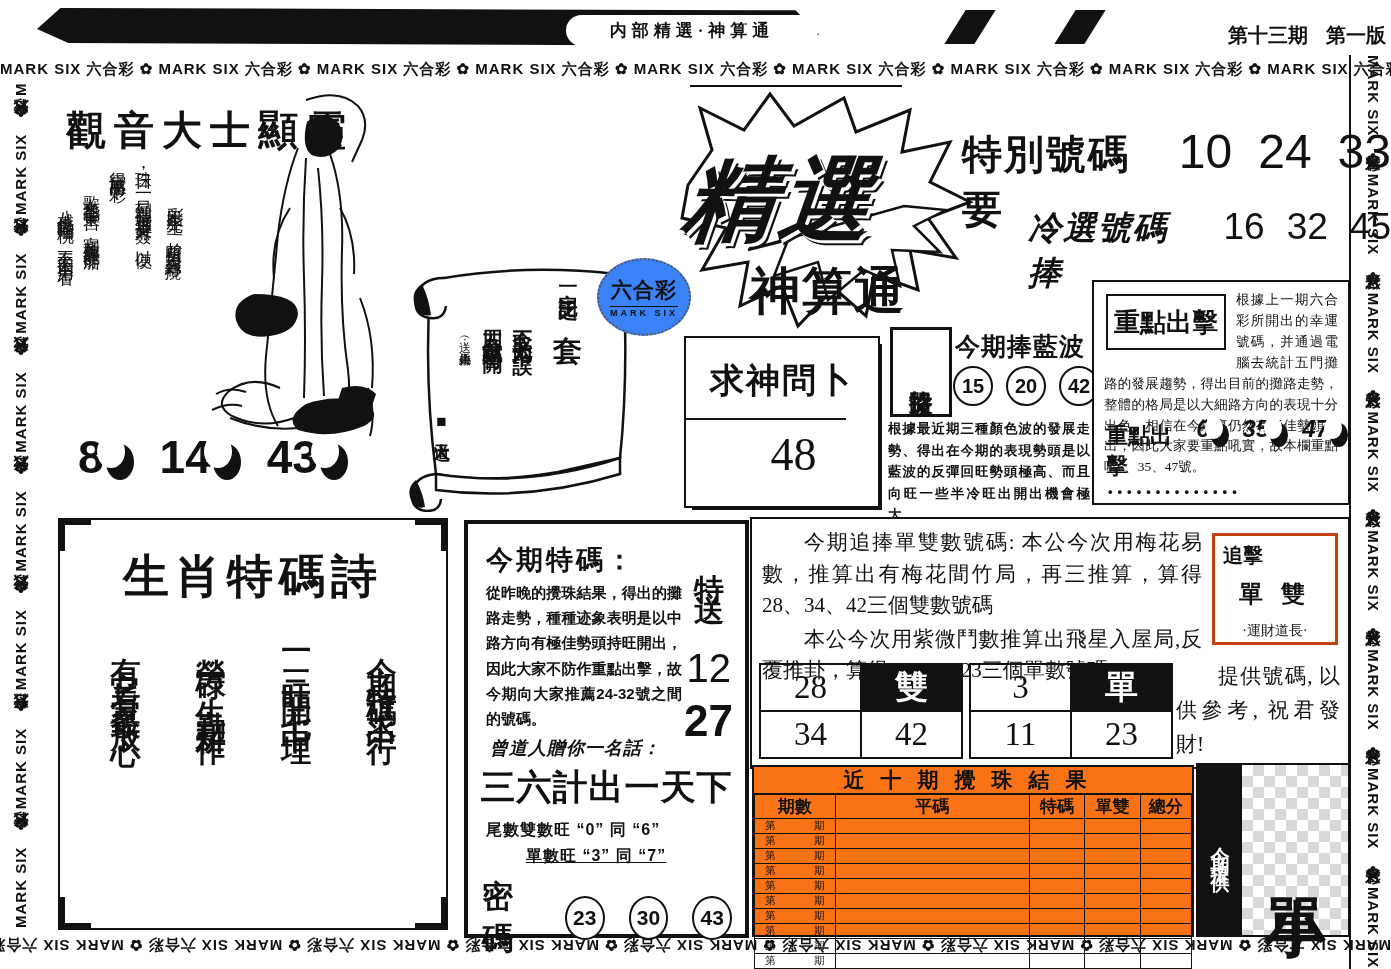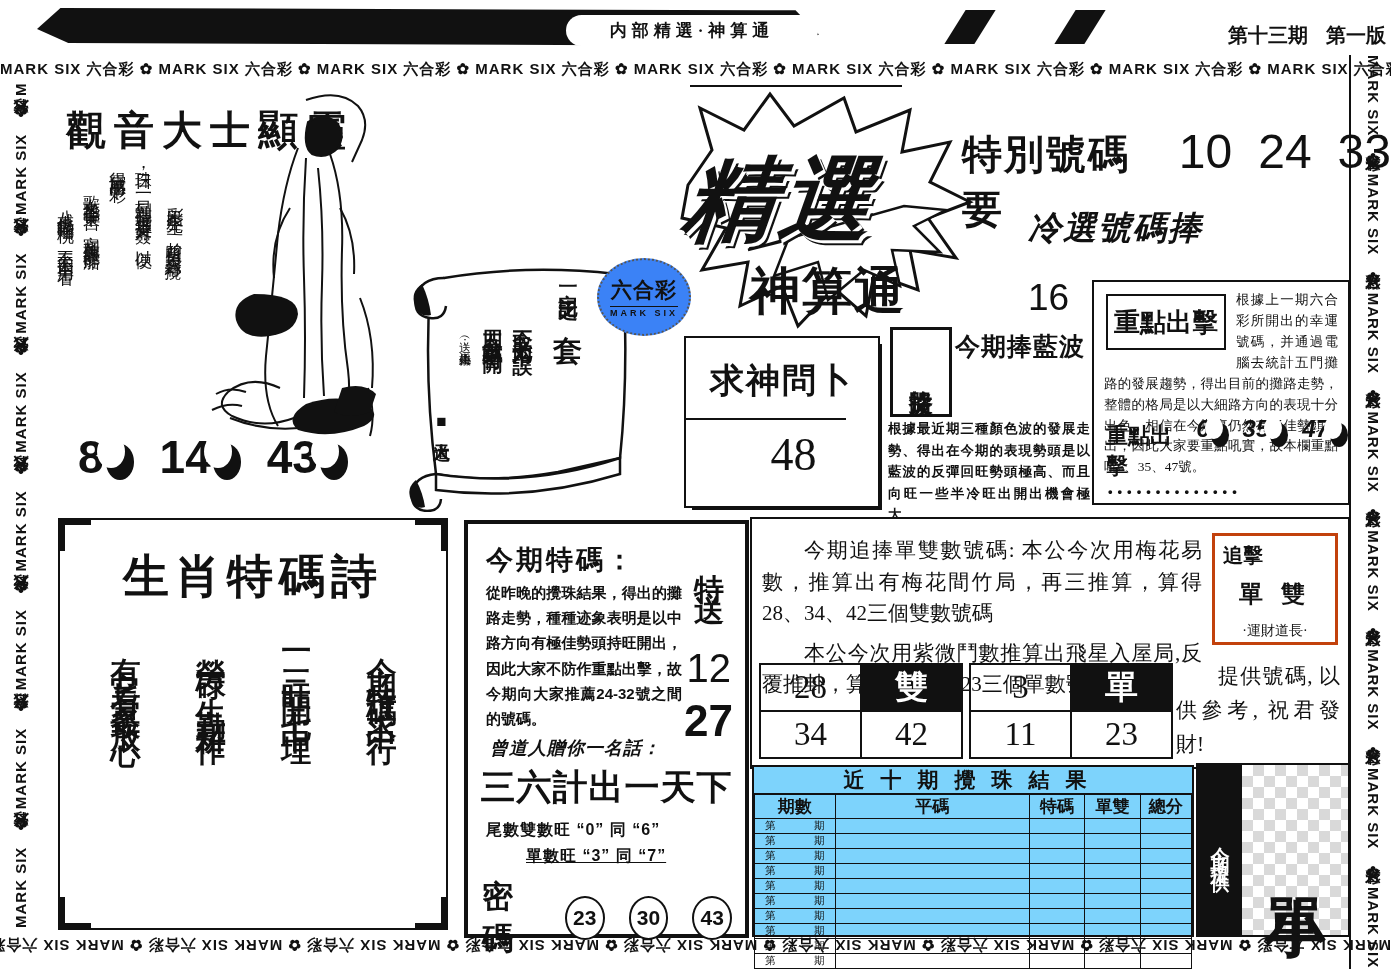--- a/index.html
+++ b/index.html
@@ -122,35 +122,35 @@
   .tema-tail1{position:absolute;left:18px;top:296px;font-size:16px;font-weight:900;letter-spacing:1px;}
   .tema-tail2{position:absolute;left:58px;top:322px;font-size:16px;font-weight:900;letter-spacing:1px;text-decoration:underline;}
   .tema-mima{position:absolute;left:14px;top:352px;width:250px;display:flex;align-items:center;gap:24px;}
   .tema-mima .lbl{font-size:31px;font-weight:900;letter-spacing:2px;}
   .ball--lg{width:40px;height:40px;font-size:21px;}
 
   
   .ds{left:750px;top:517px;width:596px;height:248px;border:2px solid #111;background:#fff;}
   .ds-text{position:absolute;left:10px;top:8px;width:578px;font-size:21px;line-height:1.5;
            font-family:"Liberation Serif",serif;text-align:justify;}
-  .ds-text p{margin:8px 0 2px;text-indent:2em;}
+  .ds-text p{margin:0 0 2px;text-indent:2em;}
   .chase{float:right;width:104px;height:98px;border:3px solid #c2410c;margin:6px 2px 6px 10px;padding:4px 8px;}
   .chase-top{display:flex;justify-content:space-between;font-size:20px;font-weight:bold;}
   .chase-mid{text-align:center;font-size:24px;font-weight:bold;margin-top:6px;letter-spacing:6px;}
   .chase-bot{text-align:center;font-size:14px;margin-top:8px;}
   .ds-table{position:absolute;top:144px;border-collapse:collapse;}
   .ds-t1{left:7px;} .ds-t2{left:217px;}
   .ds-table td{border:2.5px solid #111;width:99px;height:45px;text-align:center;
                font-size:33px;font-family:"Liberation Serif",serif;padding:0;}
   .ds-table td.black{background:#111;color:#fff;font-weight:900;font-family:"Liberation Sans",sans-serif;}
   .ds-bless{position:absolute;left:424px;top:140px;width:164px;font-size:21px;line-height:1.62;
             font-family:"Liberation Serif",serif;text-align:justify;text-indent:2em;}
 
   
-  .res{left:752px;top:765px;width:438px;height:168px;border:2px solid #111;background:#7dd3fc;}
+  .res{left:752px;top:765px;width:438px;height:168px;border:2px solid #111;background:#f97316;}
   .res-title{height:26px;line-height:26px;text-align:center;font-size:21px;font-weight:900;
              letter-spacing:16px;border-bottom:1.5px solid #111;}
   .res table{border-collapse:collapse;width:100%;table-layout:fixed;}
   .res th,.res td{border:1px solid #111;font-size:17px;height:19px;padding:0;text-align:center;}
   .res td{font-size:10.5px;height:11px;}
   .res col.c1{width:80px;} .res col.c2{width:193px;} .res col.c3{width:55px;}
   .res col.c4{width:55px;} .res col.c5{width:51px;}
   .period-cell{text-align:justify;text-align-last:justify;padding:0 10px !important;}
 
   
@@ -254,37 +254,42 @@
   </div>
 
   <div class="abs spec-row" style="left:962px;top:124px;">
     <span class="spec-label">特別號碼要</span>
     <span class="spec-nums">
       <span>10</span>
         <span>24</span>
         <span>33</span>
     </span>
   </div>
-  <div class="abs spec-row" style="left:1028px;top:206px;flex-direction:column;">
+  <div class="abs spec-row" style="left:1028px;top:206px;">
     <span class="cold-label">冷選號碼捧</span>
     <span class="cold-nums">
       <span>16</span>
         <span>32</span>
         <span>45</span>
     </span>
   </div>
 
   <div class="abs qiushen">
     <div class="t">求神問卜</div>
     <div class="line"></div>
     <div class="n">48</div>
   </div>
 
   <div class="abs bolabel v">捉波路</div>
   <div class="abs bohead">今期捧藍波</div>
+  <div class="abs boballs">
+    <span class="ball">15</span>
+    <span class="ball">20</span>
+    <span class="ball">42</span>
+  </div>
   <div class="abs botext">根據最近期三種顏色波的發展走勢、得出在今期的表現勢頭是以藍波的反彈回旺勢頭極高、而且向旺一些半冷旺出開出機會極大。</div>
 
   <div class="abs zd">
     <div class="zd-inner">
       <span class="zd-label">重點出擊</span>
       <span>根據上一期六合彩所開出的幸運號碼，并通過電腦去統計五門攤路的發展趨勢，得出目前的攤路走勢，整體的格局是以大細路方向的表現十分出色，相信在今期裏仍然有極佳勢頭旺出，因此大家要重點吼實，故本欄重點吼6、35、47號。</span>
     </div>
     <div class="zd-foot">
       <span class="lbl">重點出擊</span>
       <span class="zd-num">

